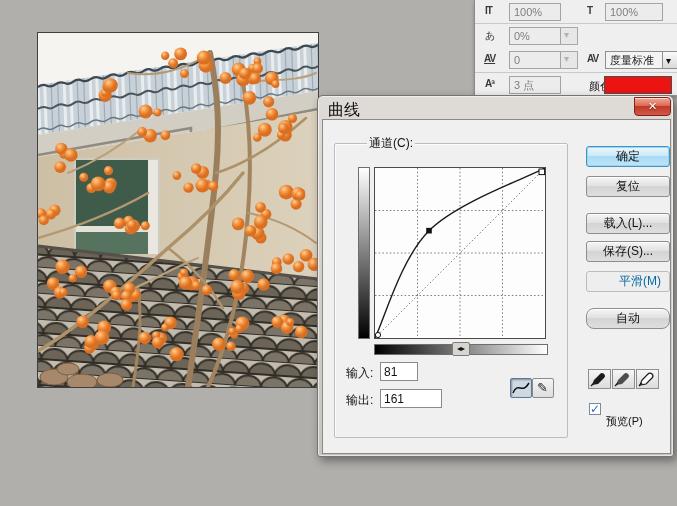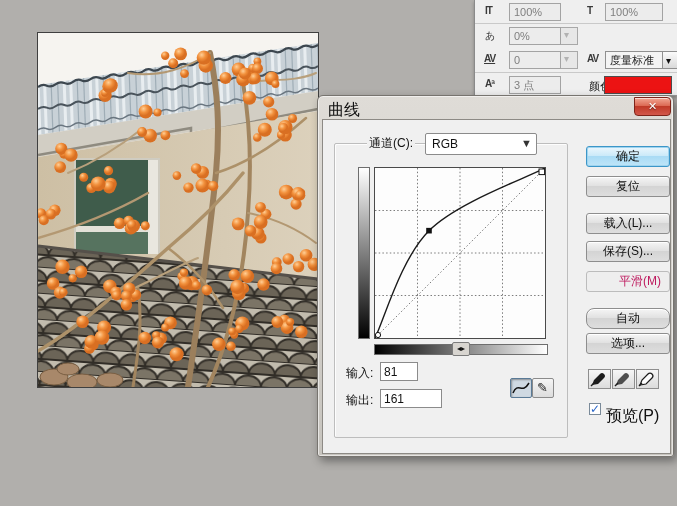--- a/index.html
+++ b/index.html
@@ -50,26 +50,26 @@
     background:linear-gradient(90deg,#000,#fff);}
   .midslider{position:absolute;left:134px;top:246px;width:18px;height:14px;background:#d8d5d0;border:1px solid #7c7c7c;border-radius:2px;font-size:8px;color:#111;text-align:center;line-height:12px;}
   .io-label{position:absolute;font-size:12px;color:#111;}
   .io-field{position:absolute;height:19px;border:1px solid #8b8b8b;background:#fff;font-size:12px;color:#111;padding:0 3px;}
   .toolbtn{position:absolute;width:22px;height:20px;border:1px solid #8b8b8b;background:linear-gradient(#f5f5f5,#dddddd);border-radius:2px;}
   .toolbtn.sel{background:#cfd9e2;border:1px solid #5a7a96;box-shadow:inset 1px 1px 2px rgba(0,0,0,.35);}
   .toolbtn.pencil::after{content:"✎";position:absolute;left:4px;top:1px;font-size:13px;color:#222;}
   .pbtn{position:absolute;left:268px;width:84px;height:21px;font-size:12px;color:#111;border:1px solid #8e8e8e;border-radius:3px;
     background:linear-gradient(#f5f5f5,#e0e0e0 49%,#d4d4d4 50%,#dedede);box-shadow:inset 0 1px 0 #fff;text-align:center;line-height:19px;}
   .pbtn.default{border:1px solid #3c96c8;background:linear-gradient(#ecf7fd,#c9e9f9 49%,#a9dbf5 50%,#bfe5f8);box-shadow:0 0 0 1px #9fd4ef inset;}
-  .pbtn.disabled{color:#be185d;border-color:#bcbcbc;background:#eeeeee;box-shadow:none;padding-left:24px;}
+  .pbtn.disabled{color:#0369a1;border-color:#bcbcbc;background:#eeeeee;box-shadow:none;padding-left:24px;}
   .dropper{position:absolute;top:273px;width:23px;height:20px;border:1px solid #8e8e8e;background:linear-gradient(#f6f6f6,#dcdcdc);}
   .checkrow{position:absolute;left:271px;top:306px;}
   .checkbox{position:absolute;left:0;top:1px;width:12px;height:12px;background:#fff;border:1px solid #7a8a99;}
   .checkbox::after{content:"✓";position:absolute;left:0px;top:-2px;color:#2a66c9;font-size:12px;font-weight:bold;}
-  .checklabel{position:absolute;left:17px;top:4px;font-size:16px;color:#111;white-space:nowrap;}
+  .checklabel{position:absolute;left:17px;top:12px;font-size:11px;color:#111;white-space:nowrap;}
 
   
   .watermark{position:absolute;left:492px;top:424px;width:182px;height:62px;background:#fff;border-radius:14px;z-index:30;}
   .wm-blue{position:absolute;left:7px;top:7px;width:48px;height:48px;border-radius:50%;border:10px solid #2f6fe4;}
   .wm-orange{position:absolute;left:19px;top:16px;width:19px;height:19px;border-radius:50%;border:6px solid #f7a400;background:#fff;}
   .wm-handle{position:absolute;left:38px;top:36px;width:17px;height:7px;border-radius:4px;background:#f7a400;
     transform:rotate(45deg);box-shadow:0 0 0 2px #fff;}
   .wm-text{position:absolute;left:57px;top:-1px;width:120px;font-family:"Liberation Serif","DejaVu Serif",serif;
     font-weight:bold;font-size:37px;color:#141414;letter-spacing:1px;}
   .wm-domain{position:absolute;left:62px;top:40px;font-size:13.5px;font-weight:bold;color:#222;}
@@ -358,24 +358,20 @@
 
   <div class="dialog">
     <div class="titlebar">
       <span class="title">曲线</span>
       <div class="close-btn"></div>
     </div>
     <div class="client"></div>
     <div class="groupbox"></div>
 
     <span class="dlg-label" style="left:41px;top:39px;margin-left:8px;">通道(C):</span>
-    <div class="combo">
-      <span class="val">RGB</span>
-      <span class="arr">▼</span>
-    </div>
 
     <div class="vgrad"></div>
     <div class="curvebox">
       <svg id="curve-svg" width="170" height="170" viewBox="0 0 170 170">
         <g stroke="#7c7c7c" stroke-width="1" stroke-dasharray="1.5 2.2">
           <line x1="42.5" y1="0" x2="42.5" y2="170"></line>
             <line x1="85" y1="0" x2="85" y2="170"></line>
             <line x1="127.5" y1="0" x2="127.5" y2="170"></line>
           <line x1="0" y1="42.5" x2="170" y2="42.5"></line>
             <line x1="0" y1="85" x2="170" y2="85"></line>
@@ -404,21 +400,20 @@
       </svg>
     </div>
     <div class="toolbtn pencil" style="left:214px;top:282px;"></div>
 
     <div class="pbtn" style="top:80px;">复位</div>
     <div class="pbtn default" style="top:50px;">确定</div>
     <div class="pbtn" style="top:117px;">载入(L)...</div>
     <div class="pbtn" style="top:145px;">保存(S)...</div>
     <div class="pbtn disabled" style="top:175px;">平滑(M)</div>
     <div class="pbtn" style="top:212px;border-radius:8px;">自动</div>
-    <div class="pbtn" style="top:237px;">选项...</div>
 
     <div class="dropper" style="left:270px;">
       <svg width="21" height="18" viewBox="0 0 21 18">
         <path d="M3,15 L5,10 L11,4 a2.6,2.6 0 1 1 4,4 L9,14 Z" fill="#1c1c1c"></path>
           <line x1="2" y1="16" x2="5" y2="13" stroke="#1c1c1c" stroke-width="1.5"></line>
       </svg>
     </div>
     <div class="dropper" style="left:294px;">
       <svg width="21" height="18" viewBox="0 0 21 18">
         <path d="M3,15 L5,10 L11,4 a2.6,2.6 0 1 1 4,4 L9,14 Z" fill="#4e4e4e"></path>

